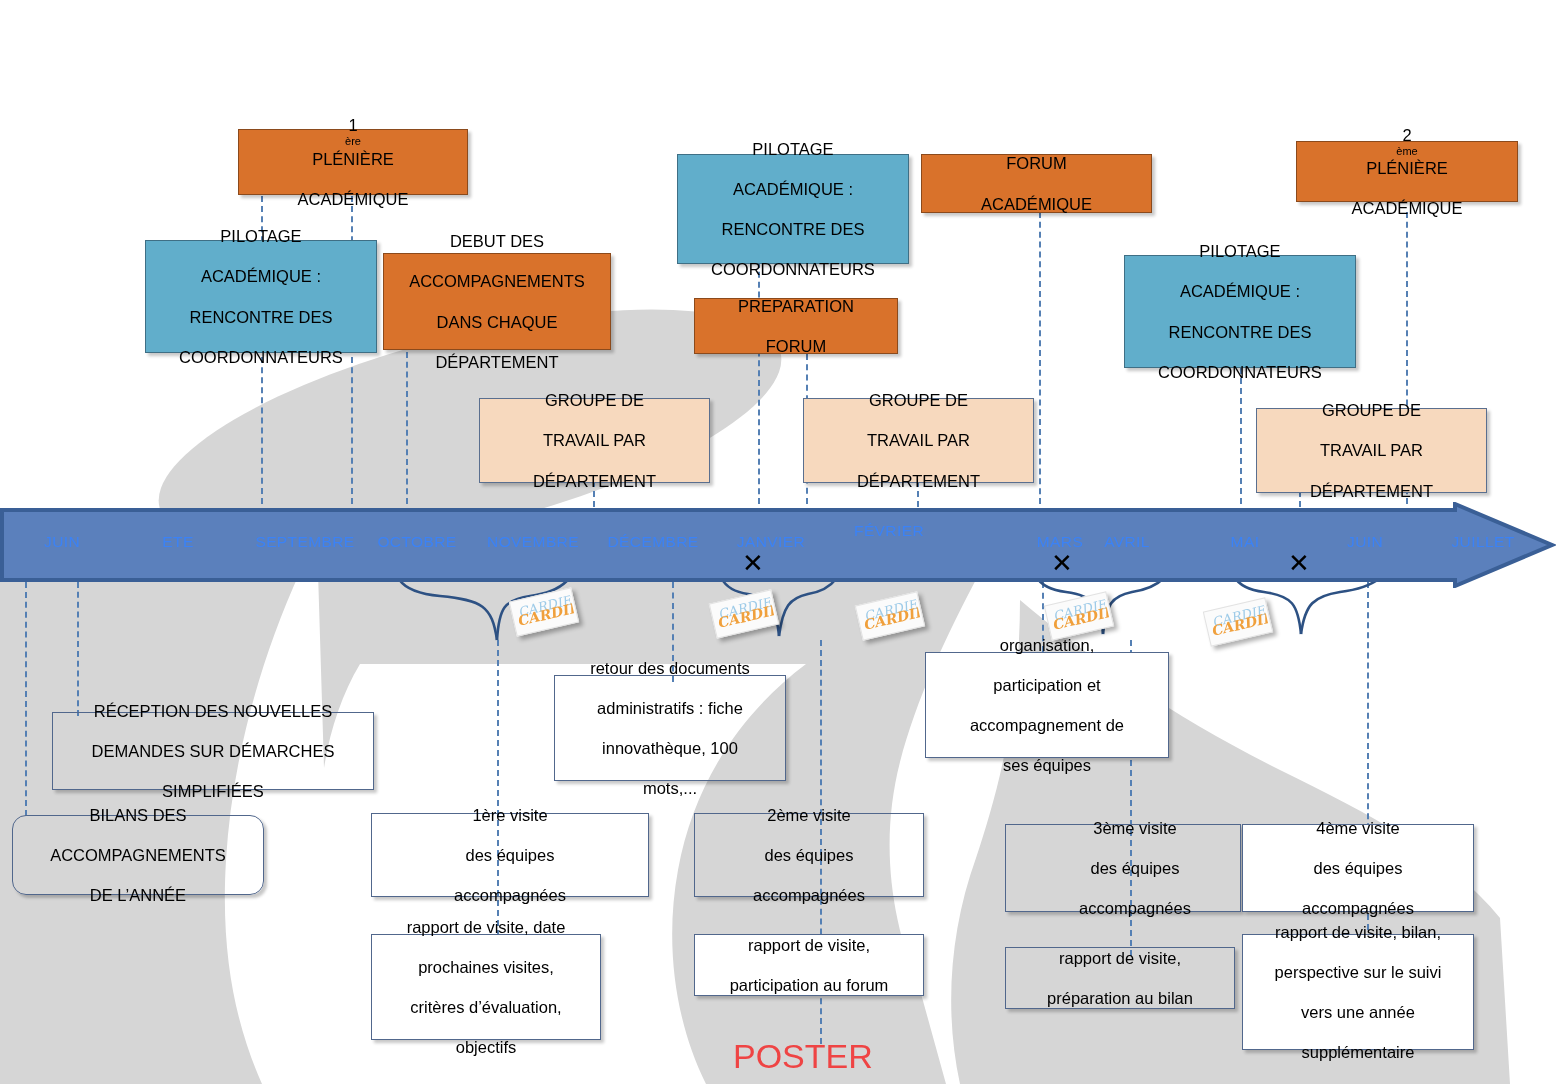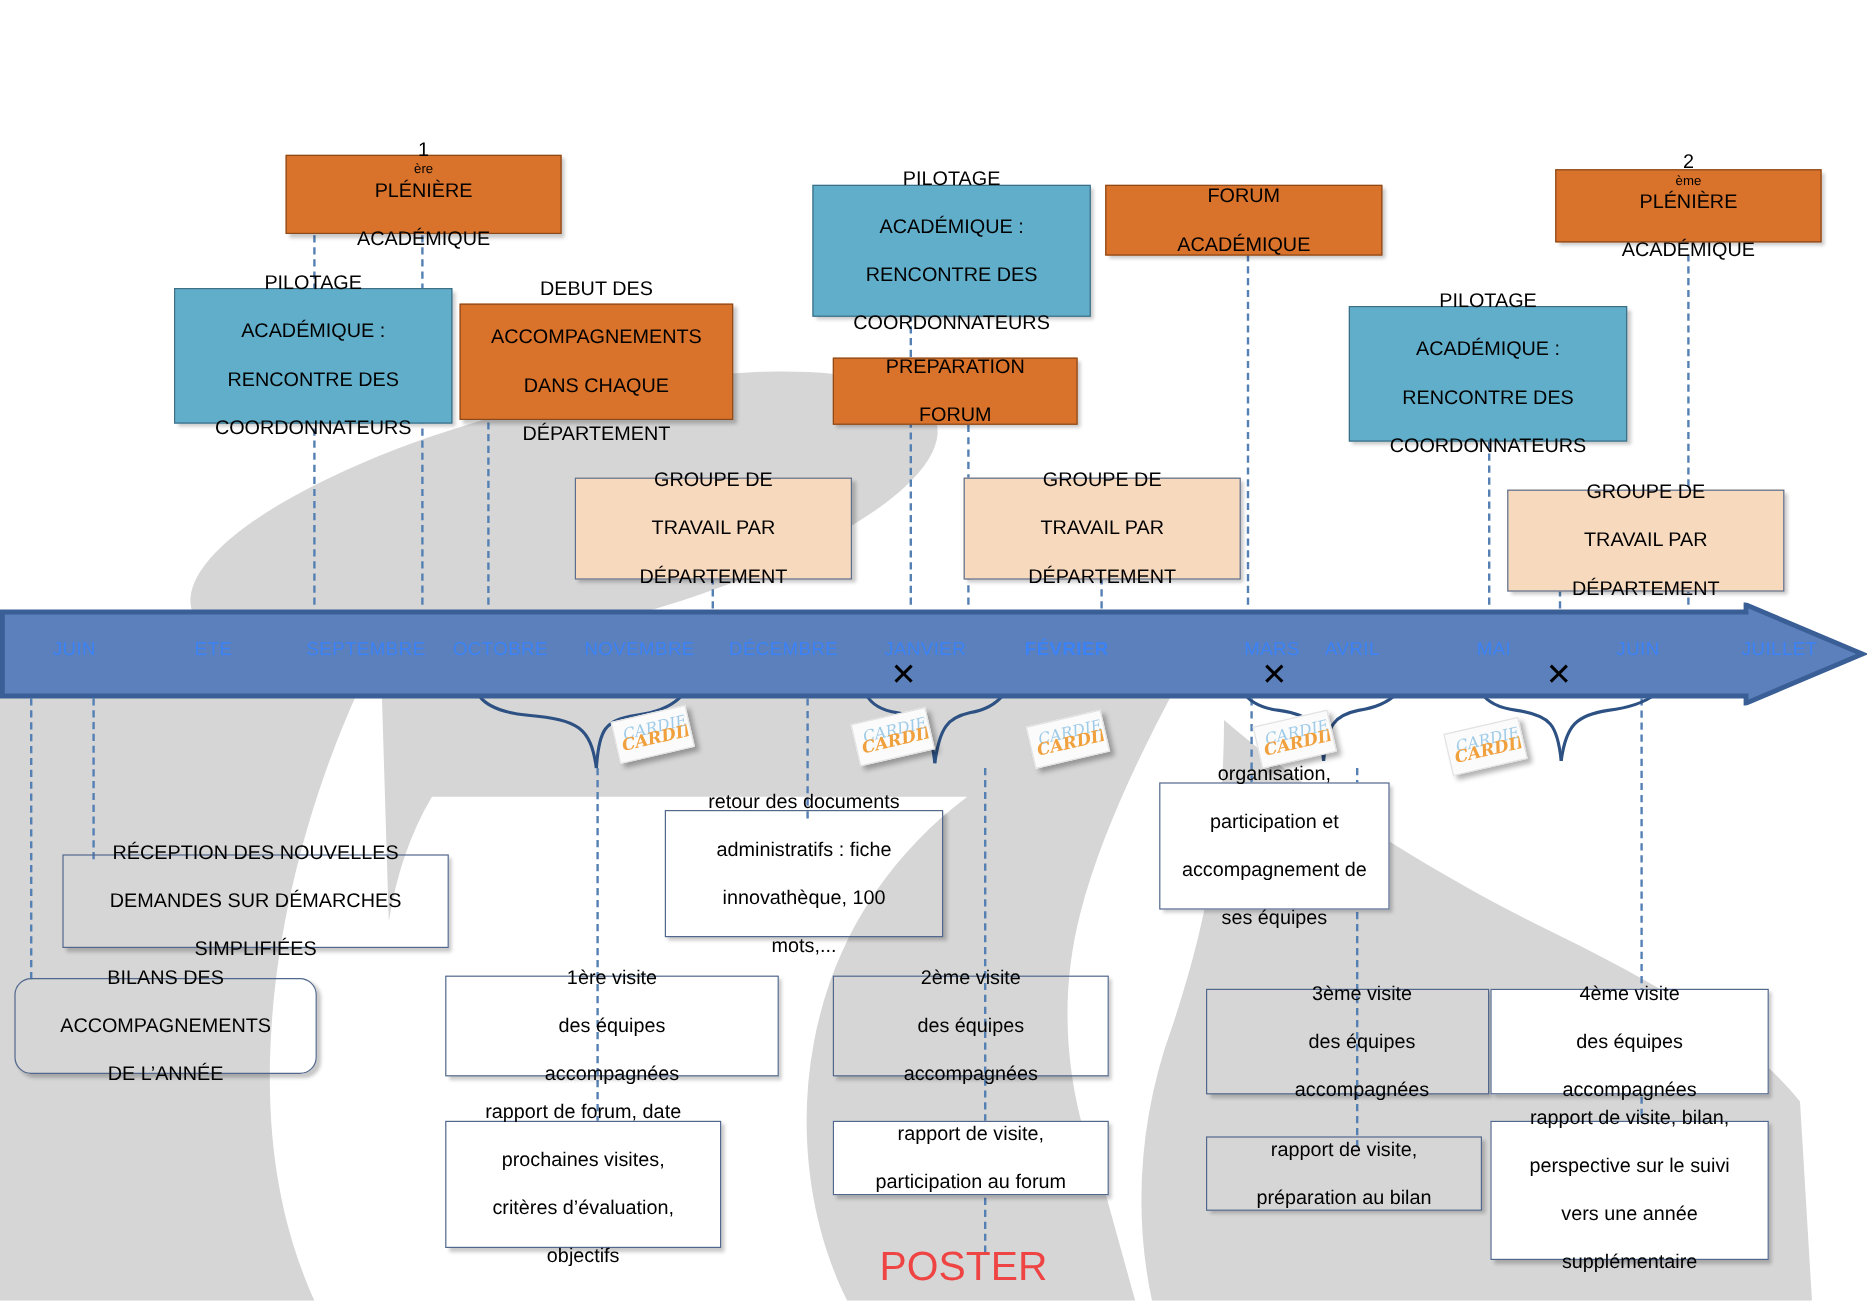--- a/index.html
+++ b/index.html
@@ -209,21 +209,21 @@
     <svg width="1556" height="86" viewBox="0 0 1556 86">
       <path d="M2,8 L1455,8 L1455,2 L1552,43 L1455,84 L1455,78 L2,78 Z" fill="#5b80bc" stroke="#3a5f96" stroke-width="4" stroke-linejoin="miter"></path>
     </svg>
     <div class="month" style="left:62px;top:31px;">JUIN</div>
     <div class="month" style="left:178px;top:31px;">ETE</div>
     <div class="month" style="left:305px;top:31px;">SEPTEMBRE</div>
     <div class="month" style="left:417px;top:31px;">OCTOBRE</div>
     <div class="month" style="left:533px;top:31px;">NOVEMBRE</div>
     <div class="month" style="left:653px;top:31px;">DÉCEMBRE</div>
     <div class="month" style="left:771px;top:31px;">JANVIER</div>
-    <div class="month" style="left:889px;top:31px;font-weight:bold;">FÉVRIER</div>
+    <div class="month" style="left:889px;top:20px;">FÉVRIER</div>
     <div class="month" style="left:1060px;top:31px;">MARS</div>
     <div class="month" style="left:1127px;top:31px;">AVRIL</div>
     <div class="month" style="left:1245px;top:31px;">MAI</div>
     <div class="month" style="left:1365px;top:31px;">JUIN</div>
     <div class="month" style="left:1483px;top:31px;">JUILLET</div>
 
     <div class="xmark" style="left:753px;top:48px;">✕</div>
     <div class="xmark" style="left:1062px;top:48px;">✕</div>
     <div class="xmark" style="left:1299px;top:48px;">✕</div>
   </div>
@@ -290,21 +290,21 @@
 
   <div class="box plain" style="left:554px;top:675px;width:232px;height:106px;">
     <span>
       <span>retour des documents</span><br>
       <span>administratifs : fiche</span><br>
       <span>innovathèque, 100</span><br>
       <span>mots,...</span>
     </span>
   </div>
 
-  <div class="box plain opaque" style="left:925px;top:652px;width:192px;height:106px;margin-left:41px;">
+  <div class="box plain opaque" style="left:925px;top:652px;width:244px;height:106px;">
     <span>
       <span>organisation,</span><br>
       <span>participation et</span><br>
       <span>accompagnement de</span><br>
       <span>ses équipes</span>
     </span>
   </div>
 
   <div class="box plain" style="left:371px;top:813px;width:278px;height:84px;">
     <span>
@@ -333,21 +333,21 @@
   <div class="box plain opaque" style="left:1242px;top:824px;width:232px;height:88px;">
     <span>
       <span>4ème visite</span><br>
       <span>des équipes</span><br>
       <span>accompagnées</span>
     </span>
   </div>
 
   <div class="box plain opaque" style="left:371px;top:934px;width:230px;height:106px;">
     <span>
-      <span>rapport de forum, date</span><br>
+      <span>rapport de visite, date</span><br>
       <span>prochaines visites,</span><br>
       <span>critères d’évaluation,</span><br>
       <span>objectifs</span>
     </span>
   </div>
 
   <div class="box plain opaque" style="left:694px;top:934px;width:230px;height:62px;">
     <span>
       <span>rapport de visite,</span><br>
       <span>participation au forum</span>

